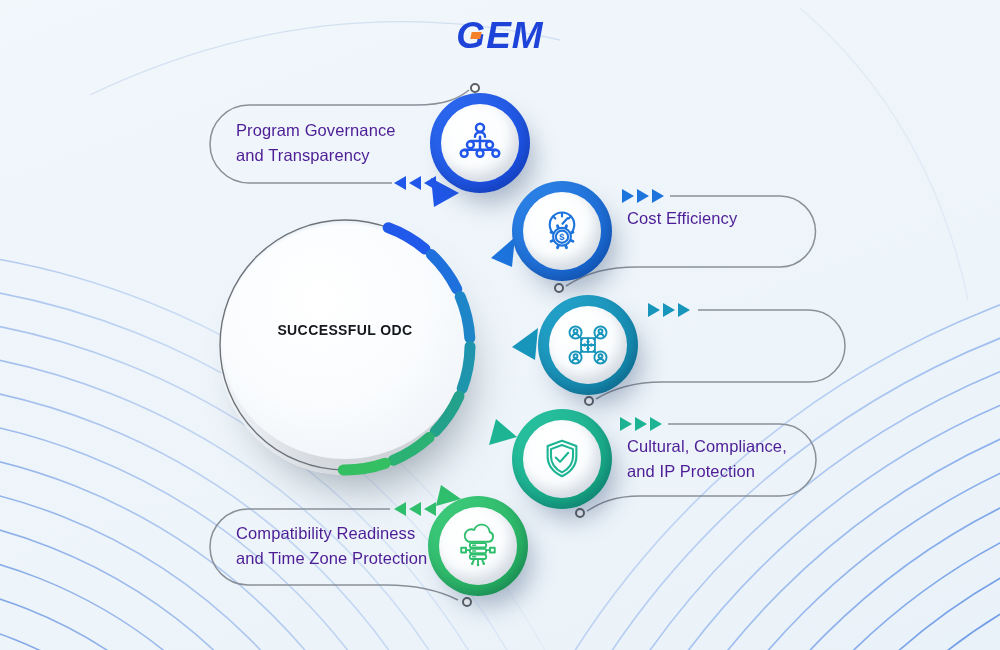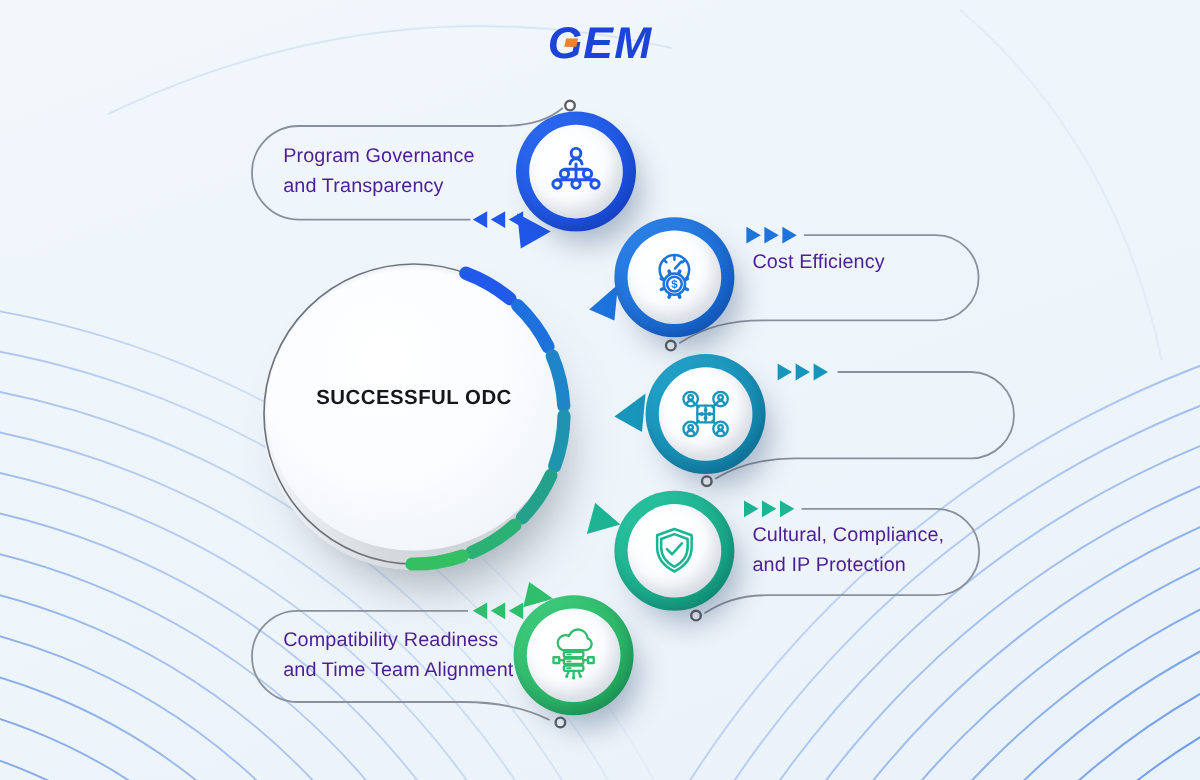--- a/index.html
+++ b/index.html
@@ -27,21 +27,21 @@
     left:219px;top:223px;width:252px;height:252px;border-radius:50%;
     background:radial-gradient(circle at 62% 78%,#c9ced4 0%,#d6dade 28%,#e7ebef 46%,#f3f7fa 66%,#ffffff 100%);
     box-shadow:14px 26px 38px -14px rgba(96,108,122,0.50);
   }
   .puck::before{
     content:'';position:absolute;left:3px;right:3px;top:2px;bottom:16px;border-radius:50%;
     background:radial-gradient(circle at 40% 32%,#ffffff 0%,#fafcfe 48%,#f1f5f9 78%,#e9edf2 100%);
   }
   .center-title{
     left:225px;top:322px;width:240px;text-align:center;
-    font-size:17px;font-weight:bold;letter-spacing:.4px;color:#14171C;
+    font-size:14px;font-weight:bold;letter-spacing:.4px;color:#14171C;
   }
   
   .bubble-label{
     font-size:16.5px;line-height:25px;font-weight:500;
     color:#4c1d95;letter-spacing:.1px;white-space:nowrap;
   }
   
   .node-circle{width:100px;height:100px;border-radius:50%;
     background:linear-gradient(140deg,var(--rf),var(--rt));
     box-shadow:10px 16px 24px -6px rgba(38,64,102,0.35), inset -3px -5px 9px rgba(10,20,60,0.18);
@@ -189,21 +189,21 @@
   <div>Cost Efficiency</div>
 </div>
 <div class="abs bubble-label" style="left:652px;top:320px">
 </div>
 <div class="abs bubble-label" style="left:627px;top:434px">
   <div>Cultural, Compliance,</div>
   <div>and IP Protection</div>
 </div>
 <div class="abs bubble-label" style="left:236px;top:521px">
   <div>Compatibility Readiness</div>
-  <div>and Time Team Alignment</div>
+  <div>and Time Zone Protection</div>
 </div>
 
 <div class="abs node-circle" style="left: 430px; top: 93px; --c: #2057EA; --rf: #2E6CF2; --rt: #1545D6;">
   <div class="node-inner">
     <svg width="46" height="46" viewBox="0 0 48 48" stroke-width="2.6">
       <circle cx="24" cy="8" r="4.2"></circle>
       <path d="M18.8 17.4 a5.2 4.6 0 0 1 10.4 0"></path>
       <path d="M24 17.4 V22 M14 22 H34 M24 22 V31 M7.5 31 H40.5"></path>
       <circle cx="14" cy="25.8" r="3.6"></circle>
         <circle cx="34" cy="25.8" r="3.6"></circle>

